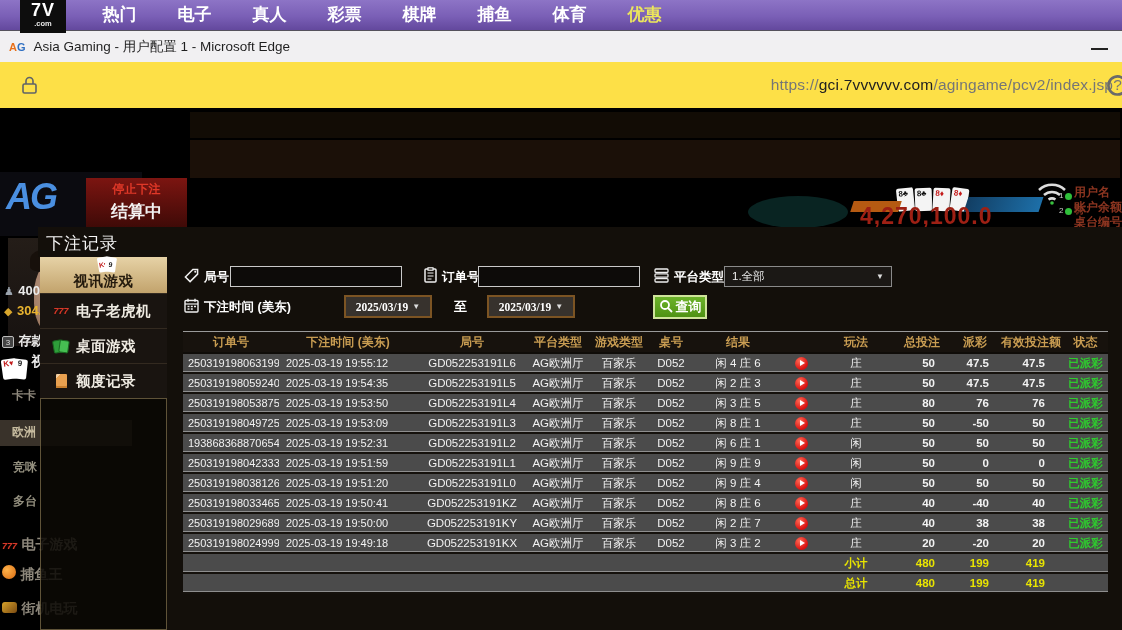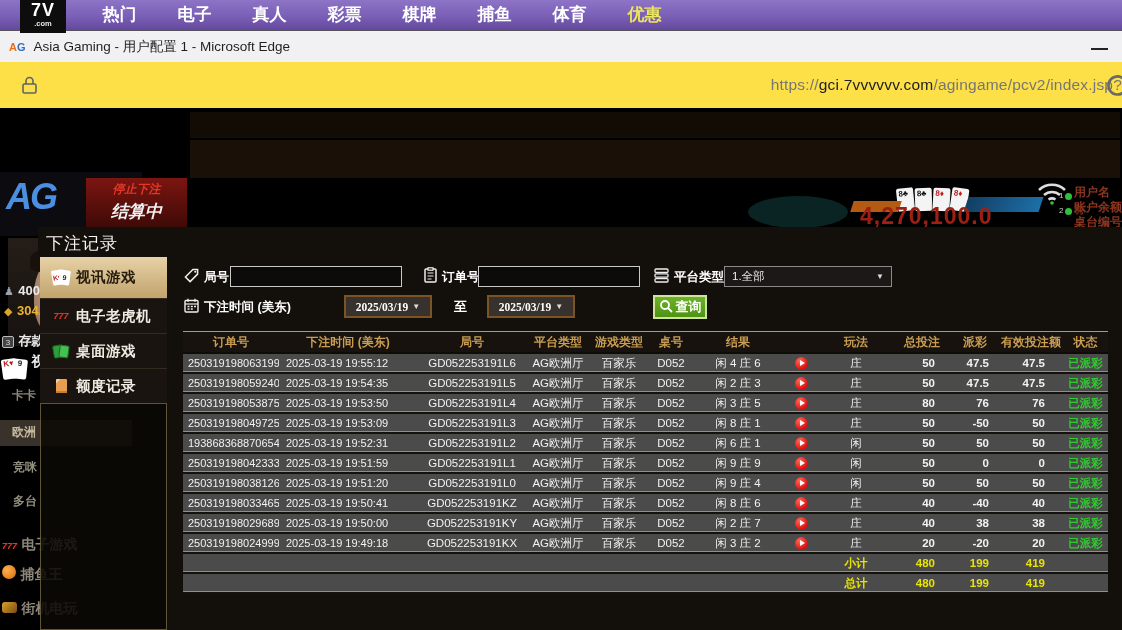--- a/index.html
+++ b/index.html
@@ -35,21 +35,21 @@
   .refresh{position:absolute;right:-9px;top:10px;cursor:pointer;}
 
   
   .bg{position:absolute;z-index:1;}
   .bgBanner1{left:190px;top:112px;width:930px;height:26px;background:#120c05;}
   .bgBanner2{left:190px;top:140px;width:930px;height:38px;background:#1b1008;}
   .tealTable{left:748px;top:196px;width:100px;height:32px;background:#0c302e;border-radius:50%;opacity:.75;}
   .agPanel{left:0;top:172px;width:142px;height:64px;background:#0b0b10;}
   .agTxt{position:absolute;left:6px;top:4px;font-size:36px;font-style:italic;font-weight:900;color:#4a8fe0;letter-spacing:-2px;}
   .agSub{position:absolute;left:90px;top:46px;font-size:6px;color:#8d99a8;letter-spacing:.5px;}
-  .stopBanner{left:86px;top:178px;width:101px;height:49px;background:linear-gradient(180deg,#7c1511,#3f0a07);text-align:center;font-style:italic;}
+  .stopBanner{left:86px;top:178px;width:101px;height:49px;background:linear-gradient(180deg,#7c1511,#3f0a07);text-align:center;}
   .sbTop{font-size:12px;font-weight:bold;color:#e03828;margin-top:3px;}
   .sbBottom{font-size:17px;font-weight:bold;color:#f2f2f2;margin-top:2px;}
   .avatar{left:8px;top:238px;width:112px;height:108px;background:linear-gradient(180deg,#241d18,#171210);overflow:hidden;}
   .avFace{position:absolute;left:26px;top:18px;width:58px;height:82px;background:radial-gradient(ellipse at 50% 40%,#cba88a 0%,#a5816a 70%,#6e523f 100%);border-radius:46% 46% 42% 42%;}
   .avHair{position:absolute;left:22px;top:8px;width:66px;height:26px;background:#17100b;border-radius:50% 50% 20% 20%;}
   .cardsRow{left:897px;top:188px;display:flex;gap:1px;}
   .bcard{width:17px;height:23px;background:#f4f4f4;border-radius:2px;font-size:8px;font-weight:bold;color:#111;
          padding:1px 0 0 2px;box-shadow:0 1px 2px rgba(0,0,0,.6);}
   .bcard.red{color:#c41a1a;}
   .bcard.r1{transform:rotate(-6deg);} .bcard.r2{transform:rotate(-2deg);}
@@ -72,21 +72,21 @@
   .fishIc{display:inline-block;width:14px;height:14px;border-radius:50%;background:radial-gradient(circle at 35% 35%,#ffb24a,#d86a12);}
   .arcIc{display:inline-block;width:15px;height:11px;border-radius:3px;background:linear-gradient(135deg,#d8a32a,#7a4a12);}
   .depIc{display:inline-block;width:12px;height:12px;border:1px solid #bbb;border-radius:2px;background:#444;color:#ddd;font-size:8px;line-height:11px;text-align:center;}
 
   
   .modal{position:absolute;left:38px;top:227px;width:1084px;height:403px;z-index:6;}
   .modal-titlebar{position:absolute;left:0;top:0;width:1084px;height:30px;background:#130f0a;}
   .modal-title{position:absolute;left:8px;top:5px;font-size:17px;color:#f5f5f5;letter-spacing:1px;}
   .modal-side{position:absolute;left:2px;top:30px;width:127px;bottom:0;display:flex;flex-direction:column;}
   .menu-item{position:relative;height:35px;display:flex;align-items:center;background:#191410;border-top:1px solid #332a20;cursor:pointer;}
-  .menu-item:first-child{border-top:none;height:41px;}
+  .menu-item:first-child{border-top:none;height:36px;flex-direction:column;}
   .menu-item.active{background:linear-gradient(180deg,#e6d2a6,#c2a36c);}
   .menu-item.active::after{content:'';position:absolute;right:-9px;top:50%;margin-top:-9px;
        border-left:9px solid #c9ab74;border-top:9px solid transparent;border-bottom:9px solid transparent;}
   .mi-icon{width:30px;margin-left:6px;display:flex;align-items:center;justify-content:center;}
   .mi-label{font-size:14.5px;font-weight:bold;color:#efebe2;letter-spacing:.5px;}
   .menu-item.active .mi-label{color:#241a0d;}
   .side-rest{flex:1;background:rgba(12,9,5,.87);border:1px solid rgba(165,145,100,.55);}
   .pc{display:inline-block;width:11px;height:15px;background:#fff;border-radius:1.5px;font-size:7px;font-weight:bold;text-align:center;line-height:15px;}
   .pc-k{color:#c01818;transform:rotate(-10deg);}
   .pc-9{color:#222;transform:rotate(8deg);margin-left:-4px;}

